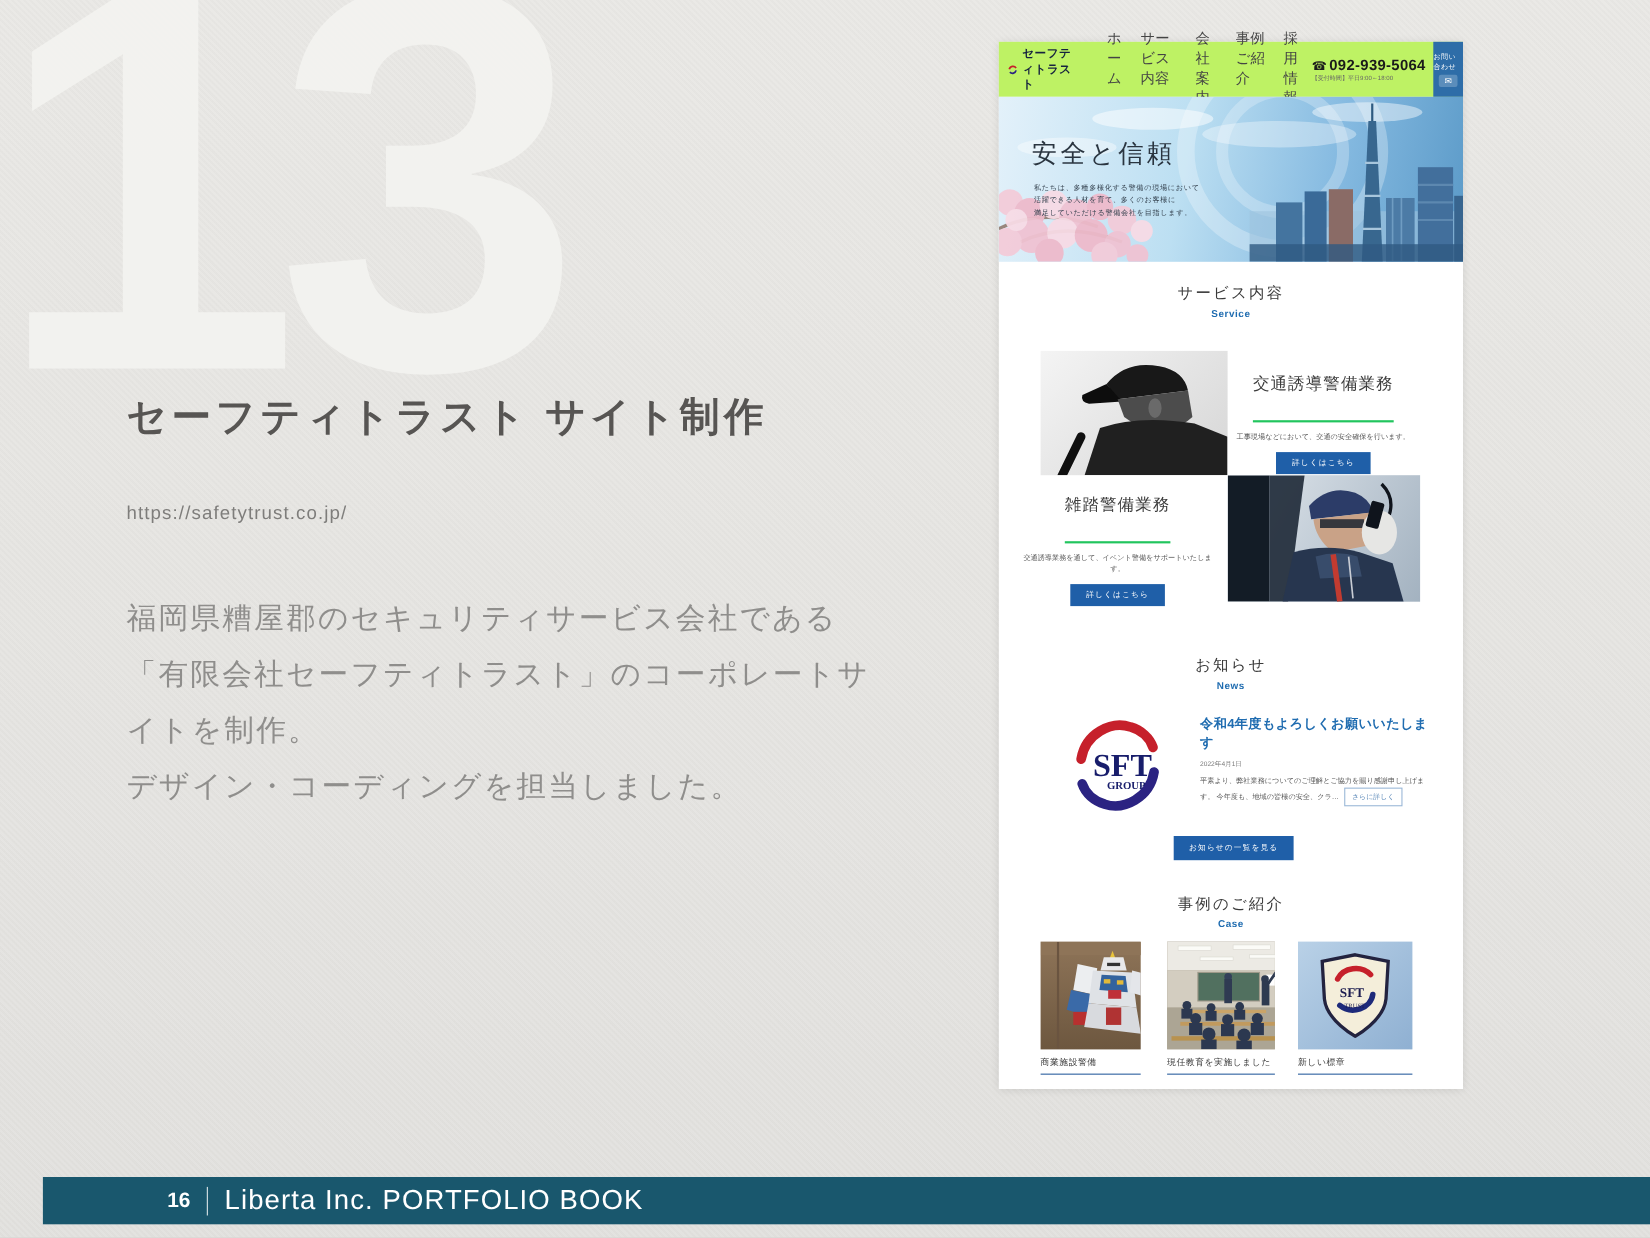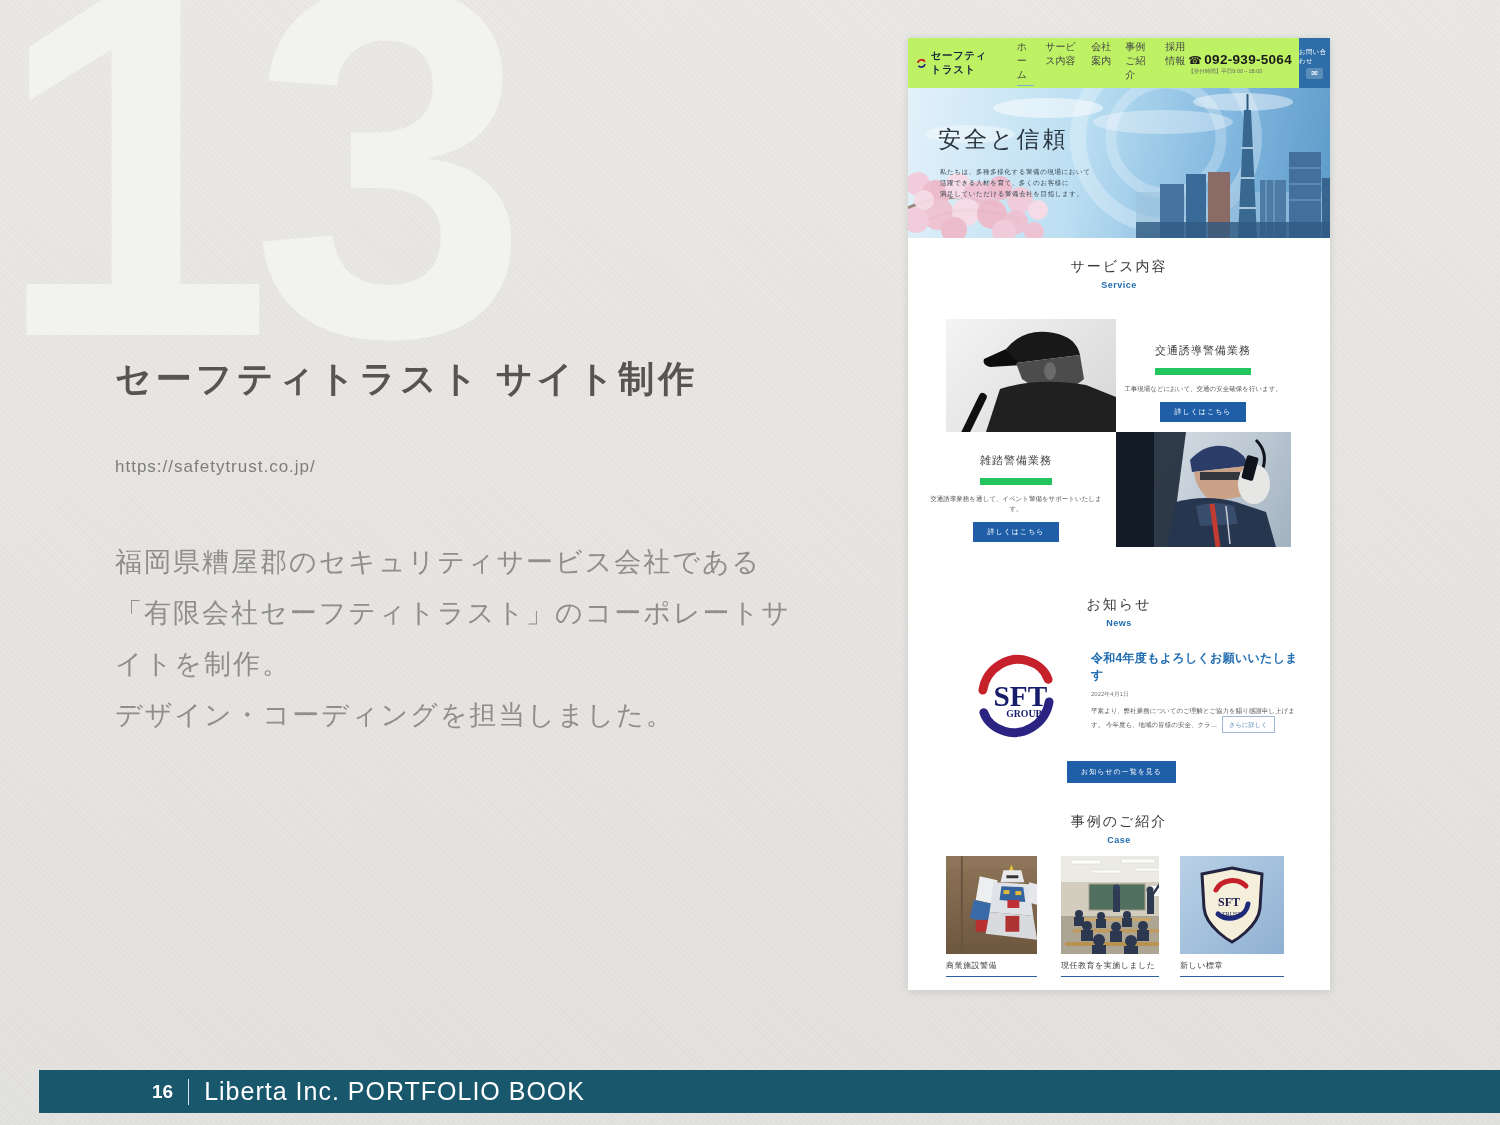--- a/index.html
+++ b/index.html
@@ -41,21 +41,21 @@
   }
   .site section, .site .abs{ position:absolute; }
   
   .s-header{
     position:absolute; top:0; left:0; width:100%; height:50px;
     display:flex; align-items:center; background:#bef264;
   }
   .logo{ display:flex; align-items:center; gap:4px; padding-left:8px; }
   .logo-text{ font-size:10.5px; font-weight:bold; color:#16233f; letter-spacing:.5px; }
   .s-nav{ display:flex; gap:11px; margin-left:22px; }
-  .nav-item{ font-size:10px; color:#444; padding-bottom:3px; cursor:pointer; }
+  .nav-item{ font-size:13px; color:#444; padding-bottom:3px; cursor:pointer; }
   .nav-item.active{ border-bottom:1px solid #79aede; }
   .phone{ margin-left:auto; text-align:left; }
   .picon{ font-size:11px; color:#1c1c1c; margin-right:2px; }
   .pnum{ font-size:13.5px; font-weight:bold; color:#1a1a1a; letter-spacing:.3px; white-space:nowrap; }
   .phours{ font-size:5.5px; color:#666; margin-top:1px; }
   .contact{
     width:48px; height:50px; margin-left:7px; background:#2e6da8; color:#fff;
     display:flex; flex-direction:column; align-items:center; justify-content:center; gap:2px;
     cursor:pointer;
   }
@@ -84,22 +84,22 @@
   
   .photo{ overflow:hidden; }
   .svc-img1{ left:38px; top:281px; width:170px; height:113px;
     background:linear-gradient(135deg,#f4f4f4 0%,#d6d6d6 100%); }
   .svc-img2{ left:208px; top:394px; width:175px; height:115px;
     background:linear-gradient(120deg,#e2e8ee 0%,#a3b2c0 100%); }
   .svc-txt{ text-align:center; }
   .svc-txt1{ left:205px; top:302px; width:180px; }
   .svc-txt2{ left:18px;  top:412px; width:180px; }
   .svc-title{
-    display:inline-block; font-size:11px; color:#3c3c3c; letter-spacing:1px;
-    padding-bottom:10px; border-bottom:7px solid #22c55e;
+    display:inline-block; font-size:15px; color:#3c3c3c; letter-spacing:1px;
+    padding-bottom:23px; border-bottom:2px solid #22c55e;
   }
   .svc-desc{ margin-top:9px; font-size:6.5px; color:#555; line-height:10px; }
   .btn-blue{
     display:inline-block; margin-top:8px; background:#1f5fa8; color:#fff;
     font-size:7px; letter-spacing:1px; padding:5px 15px; cursor:pointer;
   }
   
   .news-head{ top:558px; }
   .news-logo{ left:69px; top:614px; width:78px; height:88px; }
   .news-body{ left:183px; top:612px; width:212px; }

